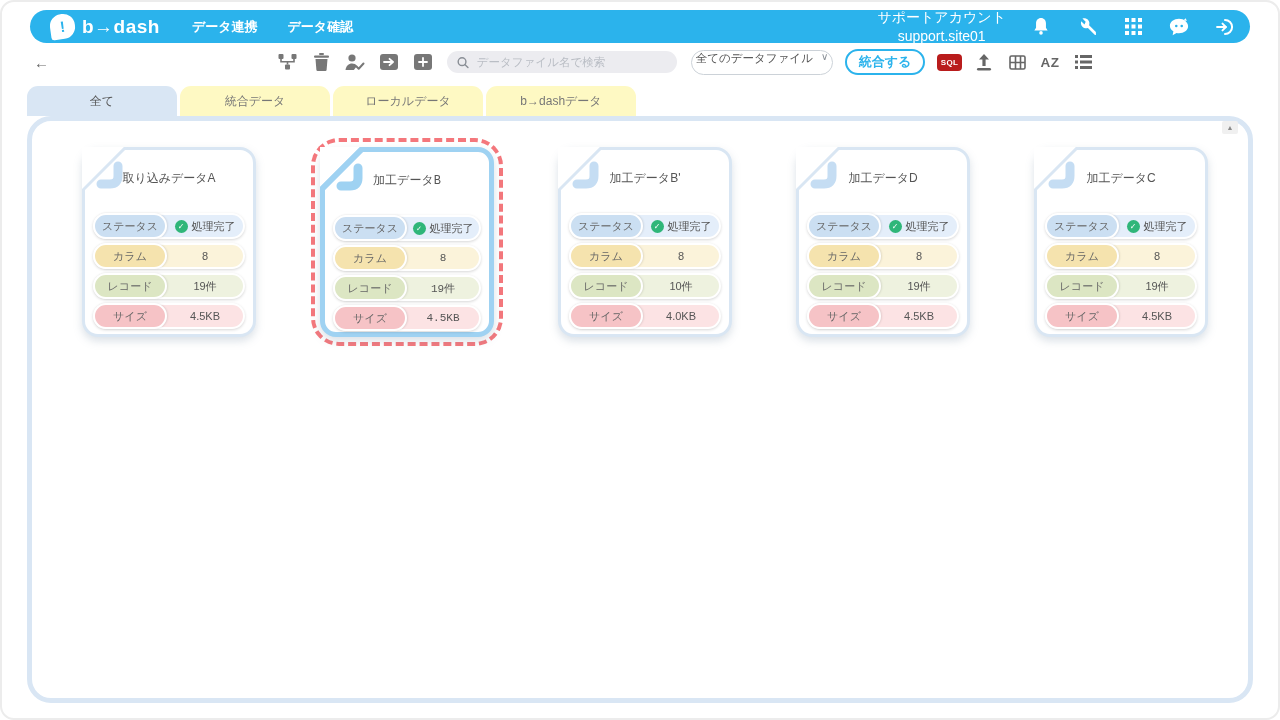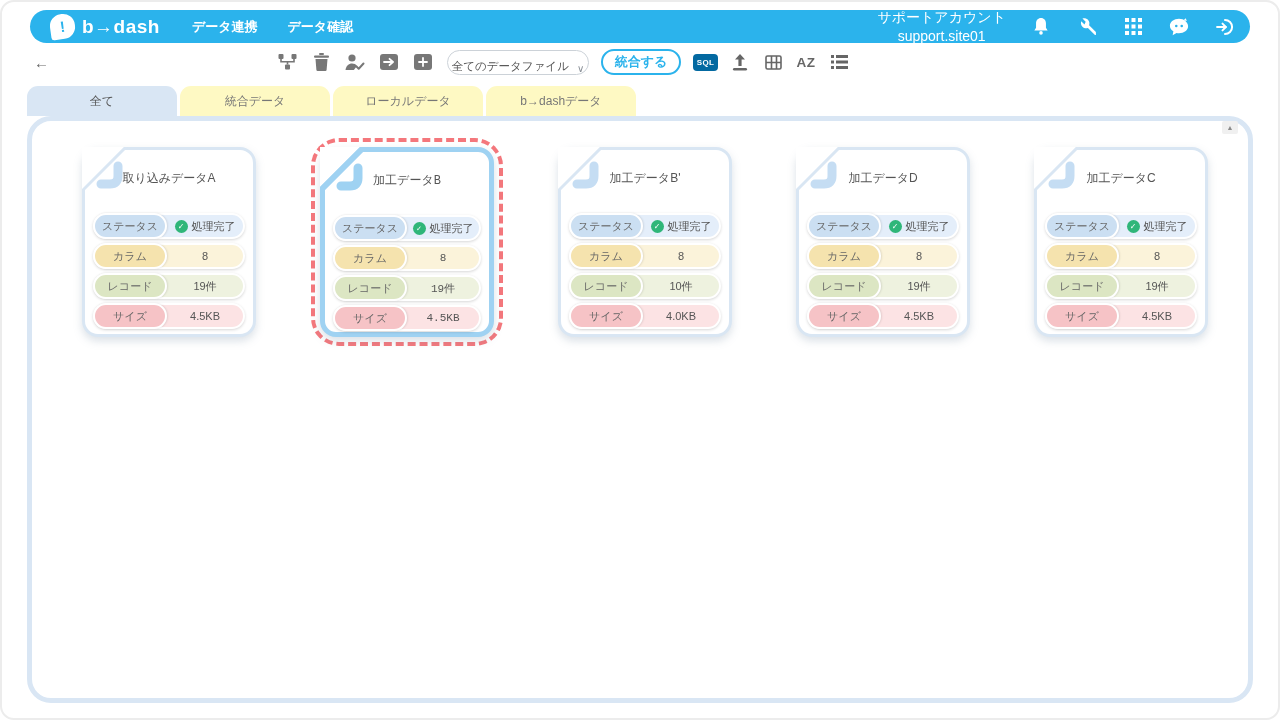--- a/index.html
+++ b/index.html
@@ -23,25 +23,25 @@
   
   .toolbar { position:absolute; left:0; right:0; top:44px; height:32px; display:flex; align-items:center; }
   .back { margin-left:32px; font-size:15px; color:#666; }
   .crumb { margin-left:24px; font-size:12.5px; color:#555; display:flex; gap:7px; align-items:center; }
   .mid-icons { display:flex; align-items:center; gap:14px; margin-left:228px; }
   .mid-icons .ic { width:20px; height:20px; display:flex; align-items:center; justify-content:center; }
   .search { margin-left:14px; width:230px; height:22px; background:#ececf0; border-radius:11px; display:flex; align-items:center; padding:0 10px; gap:8px; }
   .search input { border:none; outline:none; background:transparent; font-size:11.5px; color:#555; width:100%; font-family:inherit; }
   .search input::placeholder { color:#b9bdc4; }
   .dropdown { margin-left:14px; width:142px; height:25px; border:1.5px solid #ccd2d8; border-radius:13px; background:#fff;
-              display:flex; align-items:flex-end; justify-content:center; gap:8px; font-size:11.5px; color:#555; }
+              display:flex; align-items:flex-start; justify-content:center; gap:8px; font-size:11.5px; color:#555; }
   .dd-chev { color:#8a9097; font-size:10px; }
   .btn-integrate { margin-left:12px; width:80px; height:26px; border:2px solid #2bb3ec; border-radius:14px; background:#fff;
                    color:#2bb3ec; font-size:13px; font-weight:bold; display:flex; align-items:center; justify-content:center; }
-  .sql-badge { margin-left:12px; width:25px; height:17px; background:#0369a1; border-radius:4px; color:#fff; font-size:8px; font-weight:bold;
+  .sql-badge { margin-left:12px; width:25px; height:17px; background:#b91c1c; border-radius:4px; color:#fff; font-size:8px; font-weight:bold;
                display:flex; align-items:center; justify-content:center; letter-spacing:.3px; }
   .right-icons { display:flex; align-items:center; gap:13px; margin-left:12px; }
   .right-icons .ic { width:20px; height:20px; display:flex; align-items:center; justify-content:center; color:#666; }
   .az { font-size:13.5px; font-weight:bold; color:#555; letter-spacing:.5px; }
 
   
   .tabs { position:absolute; left:25px; top:84px; display:flex; gap:3px; }
   .tab { width:150px; height:30px; background:#fef9c3; border-radius:11px 11px 0 0; display:flex; align-items:center; justify-content:center;
          font-size:12px; color:#777; }
   .tab.active { background:#d9e6f4; color:#555; }
@@ -188,20 +188,27 @@
         <svg width="18" height="16" viewBox="0 0 18 16">
             <rect x="0" y="0" width="18" height="16" rx="3" fill="#777"></rect>
             <g stroke="#fff" stroke-width="1.8" stroke-linecap="round">
               <line x1="9" y1="4" x2="9" y2="12"></line>
               <line x1="5" y1="8" x2="13" y2="8"></line>
             </g>
           </svg>
       </div>
     </div>
 
+    <div class="search">
+      <svg width="13" height="13" viewBox="0 0 14 14" fill="none" stroke="#8a8f96" stroke-width="1.7" stroke-linecap="round">
+          <circle cx="6" cy="6" r="4.6"></circle>
+          <line x1="9.6" y1="9.6" x2="13" y2="13"></line>
+        </svg>
+      <input type="text" placeholder="データファイル名で検索" style="">
+    </div>
 
     <div class="dropdown">
       <span>全てのデータファイル</span>
       <span class="dd-chev">∨</span>
     </div>
 
     <div class="btn-integrate">統合する</div>
 
     <div class="sql-badge">SQL</div>
 

